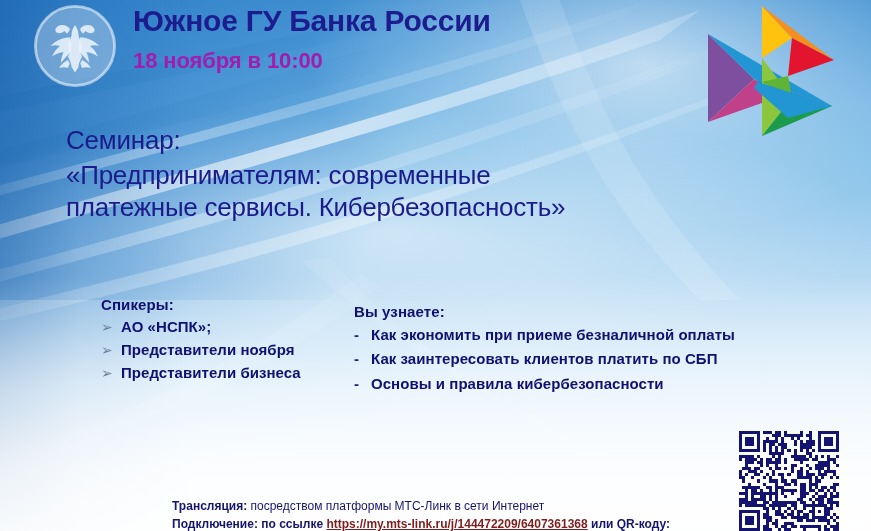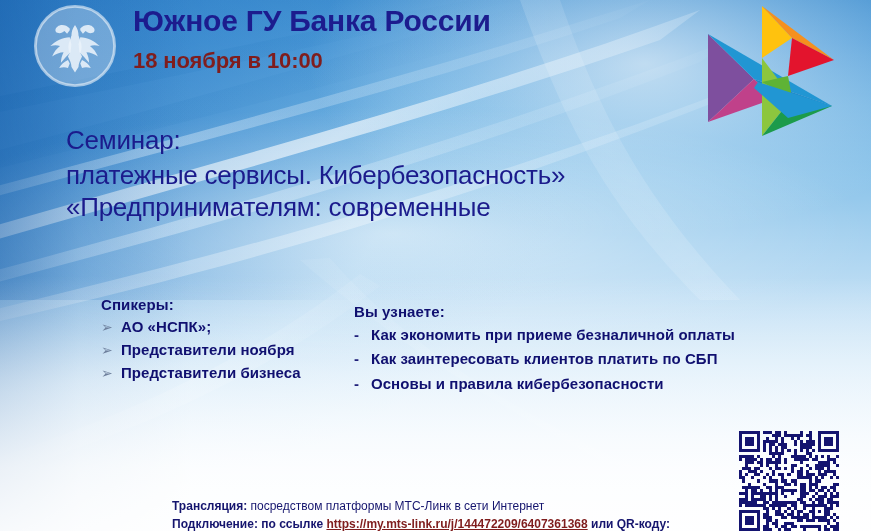--- a/index.html
+++ b/index.html
@@ -105,21 +105,21 @@
     font-weight: bold;
     color: #1c1c8e;
     letter-spacing: -0.2px;
     line-height: 1.12;
     white-space: nowrap;
   }
   .event-datetime {
     margin: 10px 0 0 0;
     font-size: 22px;
     font-weight: bold;
-    color: #7f1d1d;
+    color: #a21caf;
     letter-spacing: -0.1px;
     white-space: nowrap;
   }
 
   
   .brand-logo {
     position: absolute;
     left: 692px;
     top: 2px;
     width: 150px;
@@ -338,22 +338,22 @@
       <polygon points="96,74 100,96 70,80" fill="#5fb335"></polygon>
     </g>
 
     <polygon points="16,32 62,77 52,82 14,42" fill="#2196d3" opacity="0"></polygon>
     <polygon points="66,80 140,104 96,116 62,86" fill="#2196d3"></polygon>
   </svg>
 
   <div class="headline">
     <div class="headline-kicker">Семинар:</div>
     <div class="headline-main">
+      <span class="ln">«Предпринимателям: современные</span>
       <span class="ln">платежные сервисы. Кибербезопасность»</span>
-      <span class="ln">«Предпринимателям: современные</span>
     </div>
   </div>
 
   <div class="col-speakers">
     <div class="col-heading">Спикеры:</div>
     <ul class="bullet-list">
       <li>
         <span class="marker">➢</span>
         <span>АО «НСПК»;</span>
       </li>

